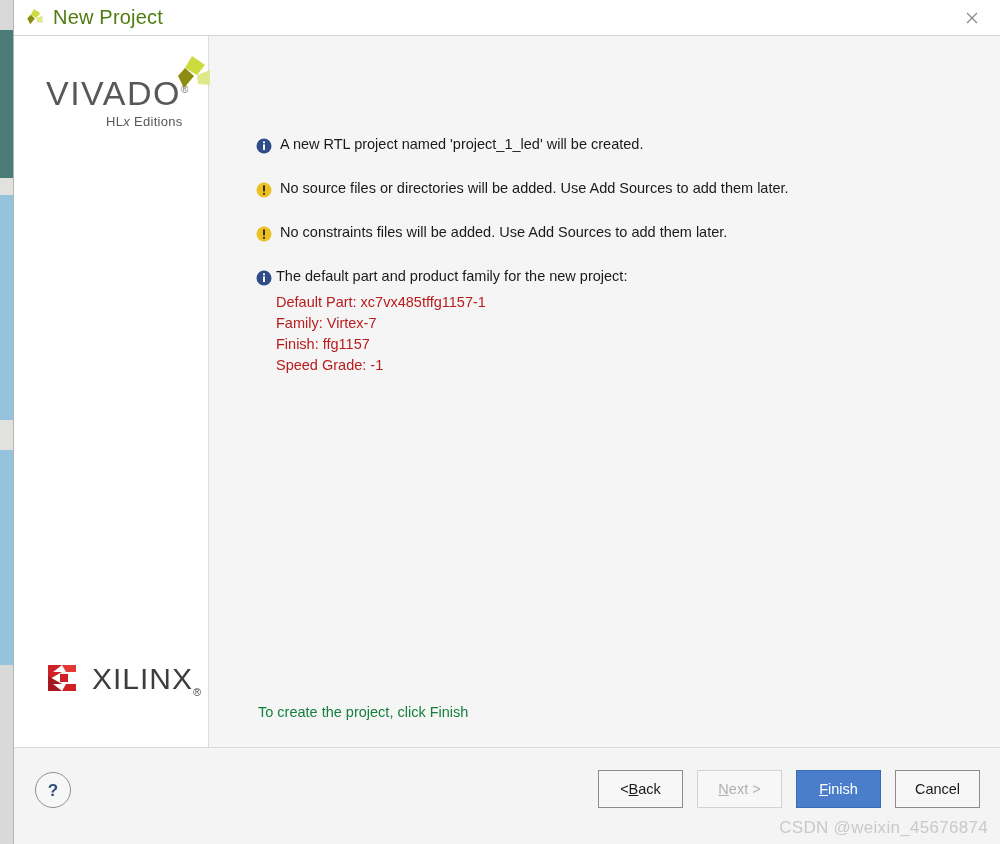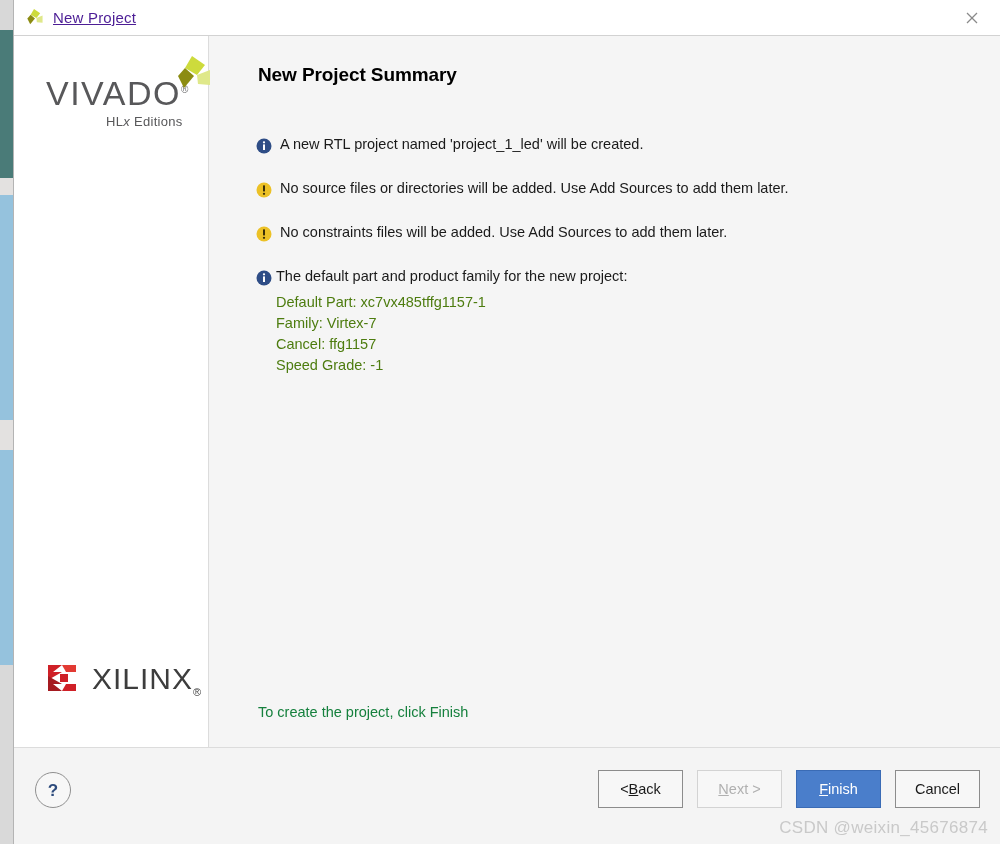--- a/index.html
+++ b/index.html
@@ -54,24 +54,23 @@
     align-items: center;
   }
   #app-icon {
     margin-left: 10px;
     width: 20px; height: 20px;
     position: relative;
     flex: 0 0 auto;
   }
   #title-text {
     margin-left: 9px;
-    font-size: 15px;
-    color: #4c1d95;
+    font-size: 20px;
+    color: #4d7c0f;
     letter-spacing: .2px;
-    text-decoration: underline;
   }
   #close-button {
     position: absolute;
     right: 8px; top: 4px;
     width: 40px; height: 28px;
     display: flex;
     align-items: center;
     justify-content: center;
     cursor: pointer;
   }
@@ -183,21 +182,21 @@
     line-height: 17px;
   }
   #part-block { margin-top: 22px; }
   #part-block .row-icon { margin-right: 4px; }
   #part-details {
     margin-top: 6px;
     margin-left: 20px;
   }
   .part-line {
     font-size: 14.5px;
-    color: #4d7c0f;
+    color: #b91c1c;
     line-height: 21px;
     white-space: nowrap;
   }
 
   #finish-hint {
     position: absolute;
     left: 48px; top: 668px;
     font-size: 14.5px;
     color: #15803d;
   }
@@ -330,21 +329,20 @@
             <polygon points="20,22 30,22 30,29 16,29" fill="#cf2027"></polygon>
             <rect x="14" y="12" width="8" height="8" fill="#cf2027"></rect>
           </svg>
         </div>
         <div id="xilinx-wordmark"><span>XILINX</span><span id="xilinx-reg">®</span></div>
       </div>
     </div>
 
     <div id="content-pane">
 
-      <div id="page-title">New Project Summary</div>
 
       <div id="summary-list">
 
         <div class="summary-row">
           <span class="row-icon">
             <svg width="16" height="16" viewBox="0 0 16 16">
               <circle cx="8" cy="8" r="7.5" fill="#2e4d86"></circle>
               <rect x="7" y="6.4" width="2" height="5.6" fill="#ffffff"></rect>
               <circle cx="8" cy="4.3" r="1.15" fill="#ffffff"></circle>
             </svg>
@@ -381,21 +379,21 @@
                 <circle cx="8" cy="8" r="7.5" fill="#2e4d86"></circle>
                 <rect x="7" y="6.4" width="2" height="5.6" fill="#ffffff"></rect>
                 <circle cx="8" cy="4.3" r="1.15" fill="#ffffff"></circle>
               </svg>
             </span>
             <span class="row-text">The default part and product family for the new project:</span>
           </div>
           <div id="part-details">
             <div class="part-line">Default Part: xc7vx485tffg1157-1</div>
             <div class="part-line">Family: Virtex-7</div>
-            <div class="part-line">Cancel: ffg1157</div>
+            <div class="part-line">Finish: ffg1157</div>
             <div class="part-line">Speed Grade: -1</div>
           </div>
         </div>
       </div>
 
       <div id="finish-hint">To create the project, click Finish</div>
     </div>
   </div>
 
   <div id="footer-bar">

